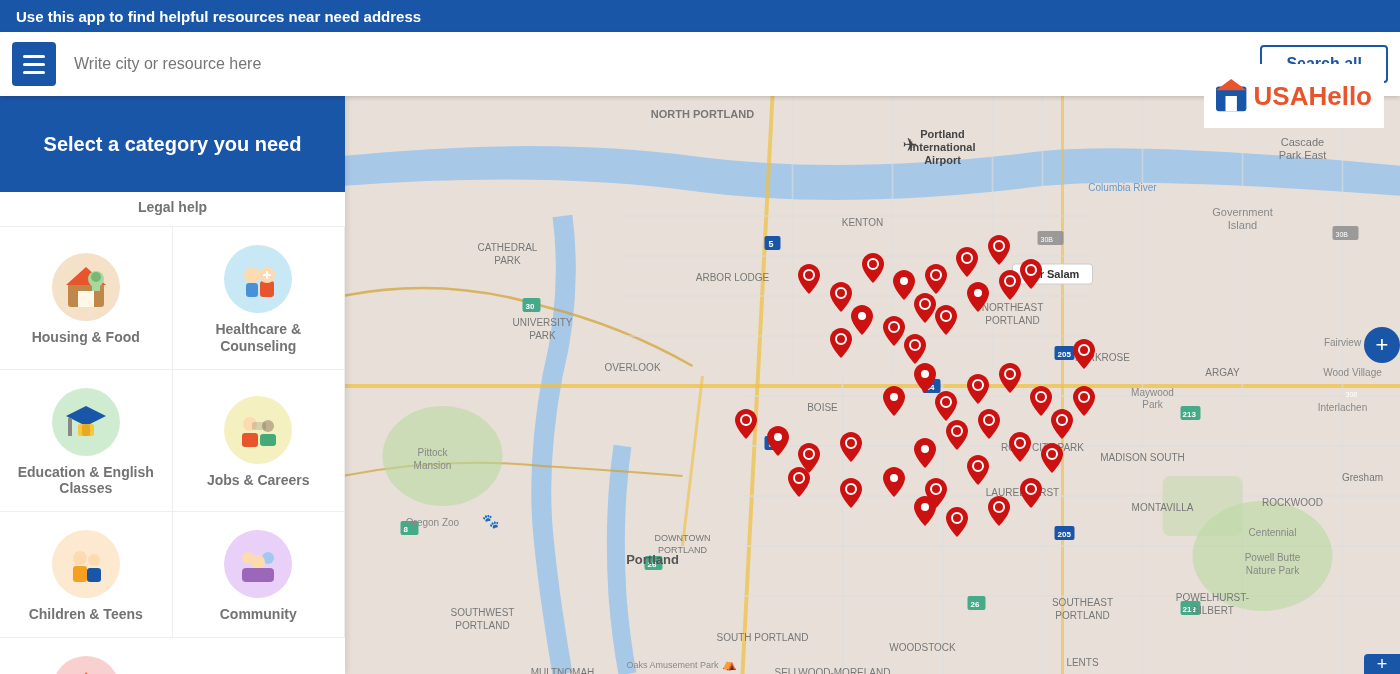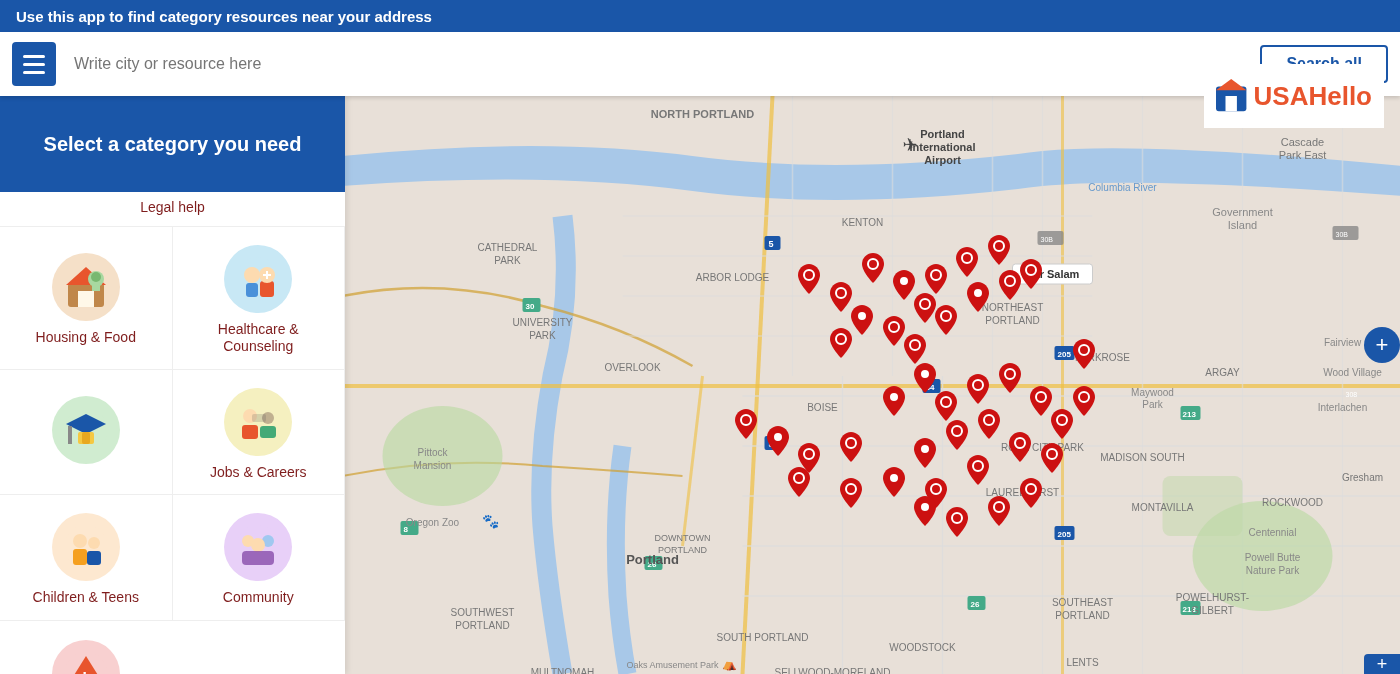--- a/index.html
+++ b/index.html
@@ -151,22 +151,22 @@
       display: flex;
       align-items: center;
       justify-content: center;
       font-size: 30px;
       margin-bottom: 8px;
       overflow: hidden;
     }
 
     .category-label {
       font-size: 14px;
-      font-weight: 400;
-      color: #7f1d1d;
+      font-weight: 700;
+      color: #737373;
       line-height: 1.2;
     }
 
     
     #legal-help-partial {
       padding: 6px 12px 10px;
       text-align: center;
       border-bottom: 1px solid #eee;
       cursor: pointer;
       background: white;
@@ -214,21 +214,21 @@
       justify-content: center;
       font-size: 22px;
       cursor: pointer;
       border: none;
     }
   </style>
 </head>
 <body>
 
 <div id="top-banner">
-  <span>Use this app to find category resources near your address</span>
+  <span>Use this app to find helpful resources near need address</span>
 </div>
 
 <div id="search-bar-area">
   <button id="hamburger-btn">
     <span></span>
     <span></span>
     <span></span>
   </button>
   <input id="search-input" type="text" placeholder="Write city or resource here" style="">
   <button id="search-btn">Search all</button>
@@ -288,20 +288,21 @@
       <div class="category-item">
         <div class="category-icon-circle" style="background:#d0ecd0;">
           <svg width="52" height="52" viewBox="0 0 52 52">
             <circle cx="26" cy="26" r="22" fill="#d0ecd0"></circle>
             <polygon points="26,10 46,20 26,30 6,20" fill="#1a56a8"></polygon>
             <rect x="8" y="22" width="4" height="18" fill="#888"></rect>
             <rect x="18" y="28" width="16" height="12" rx="2" fill="#f5c842"></rect>
             <rect x="22" y="28" width="8" height="12" rx="2" fill="#e8a820"></rect>
           </svg>
         </div>
+        <span class="category-label">Education &amp; English Classes</span>
       </div>
 
       <div class="category-item">
         <div class="category-icon-circle" style="background:#f5f0c0;">
           <svg width="52" height="52" viewBox="0 0 52 52">
             <circle cx="26" cy="26" r="22" fill="#f5f0c0"></circle>
             <circle cx="18" cy="20" r="7" fill="#fddbb0"></circle>
             <rect x="10" y="29" width="16" height="14" rx="3" fill="#e8552d"></rect>
             <circle cx="36" cy="22" r="6" fill="#c0b090"></circle>
             <rect x="28" y="30" width="16" height="12" rx="3" fill="#4a7"></rect>

